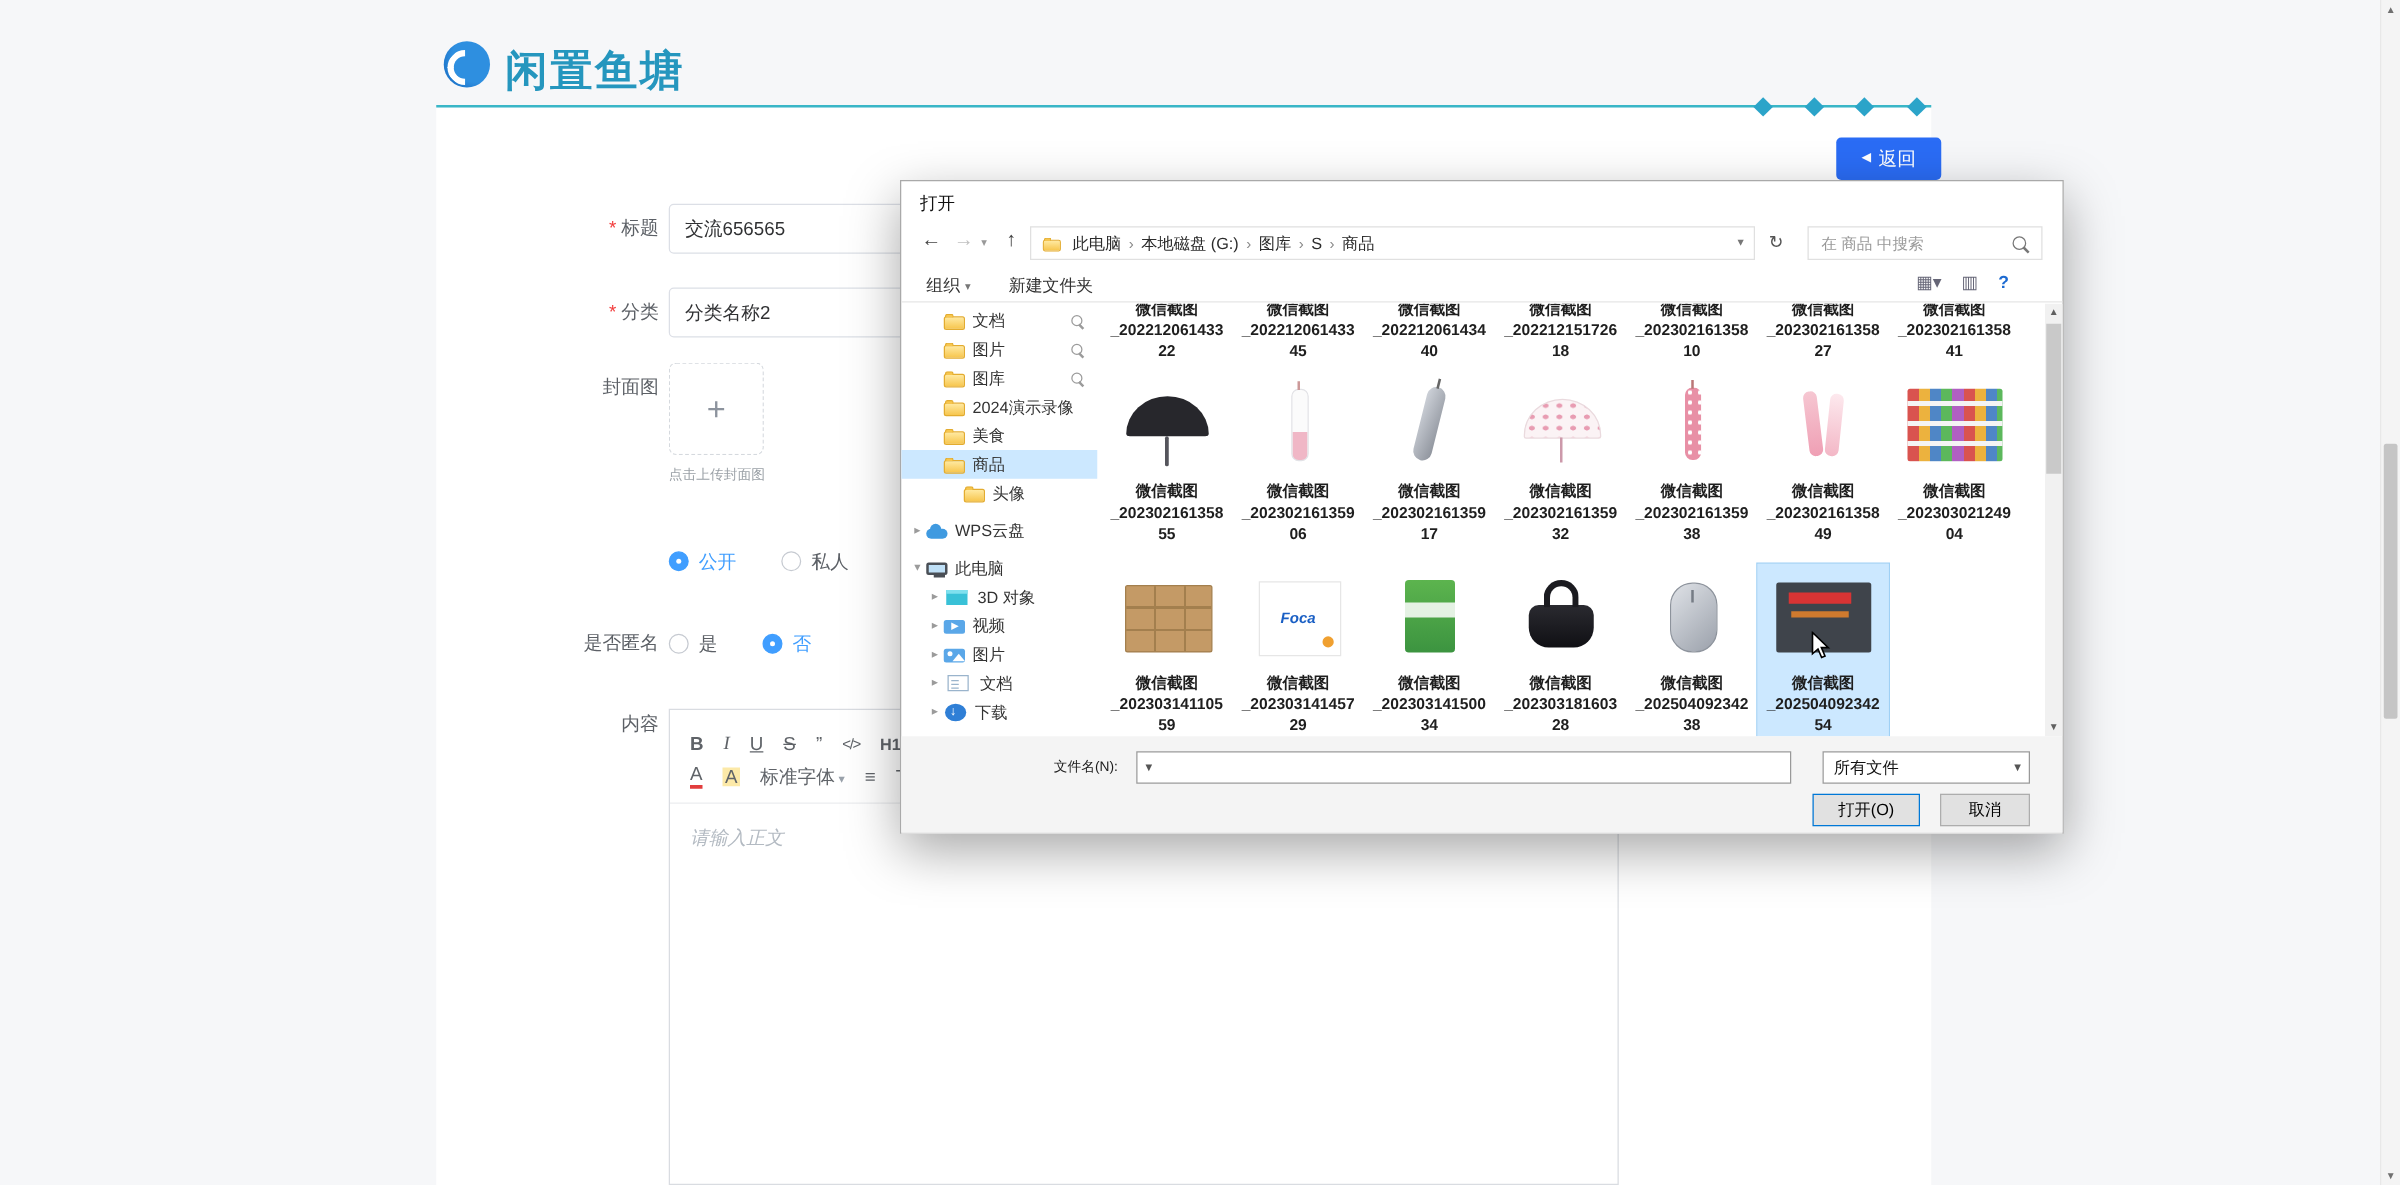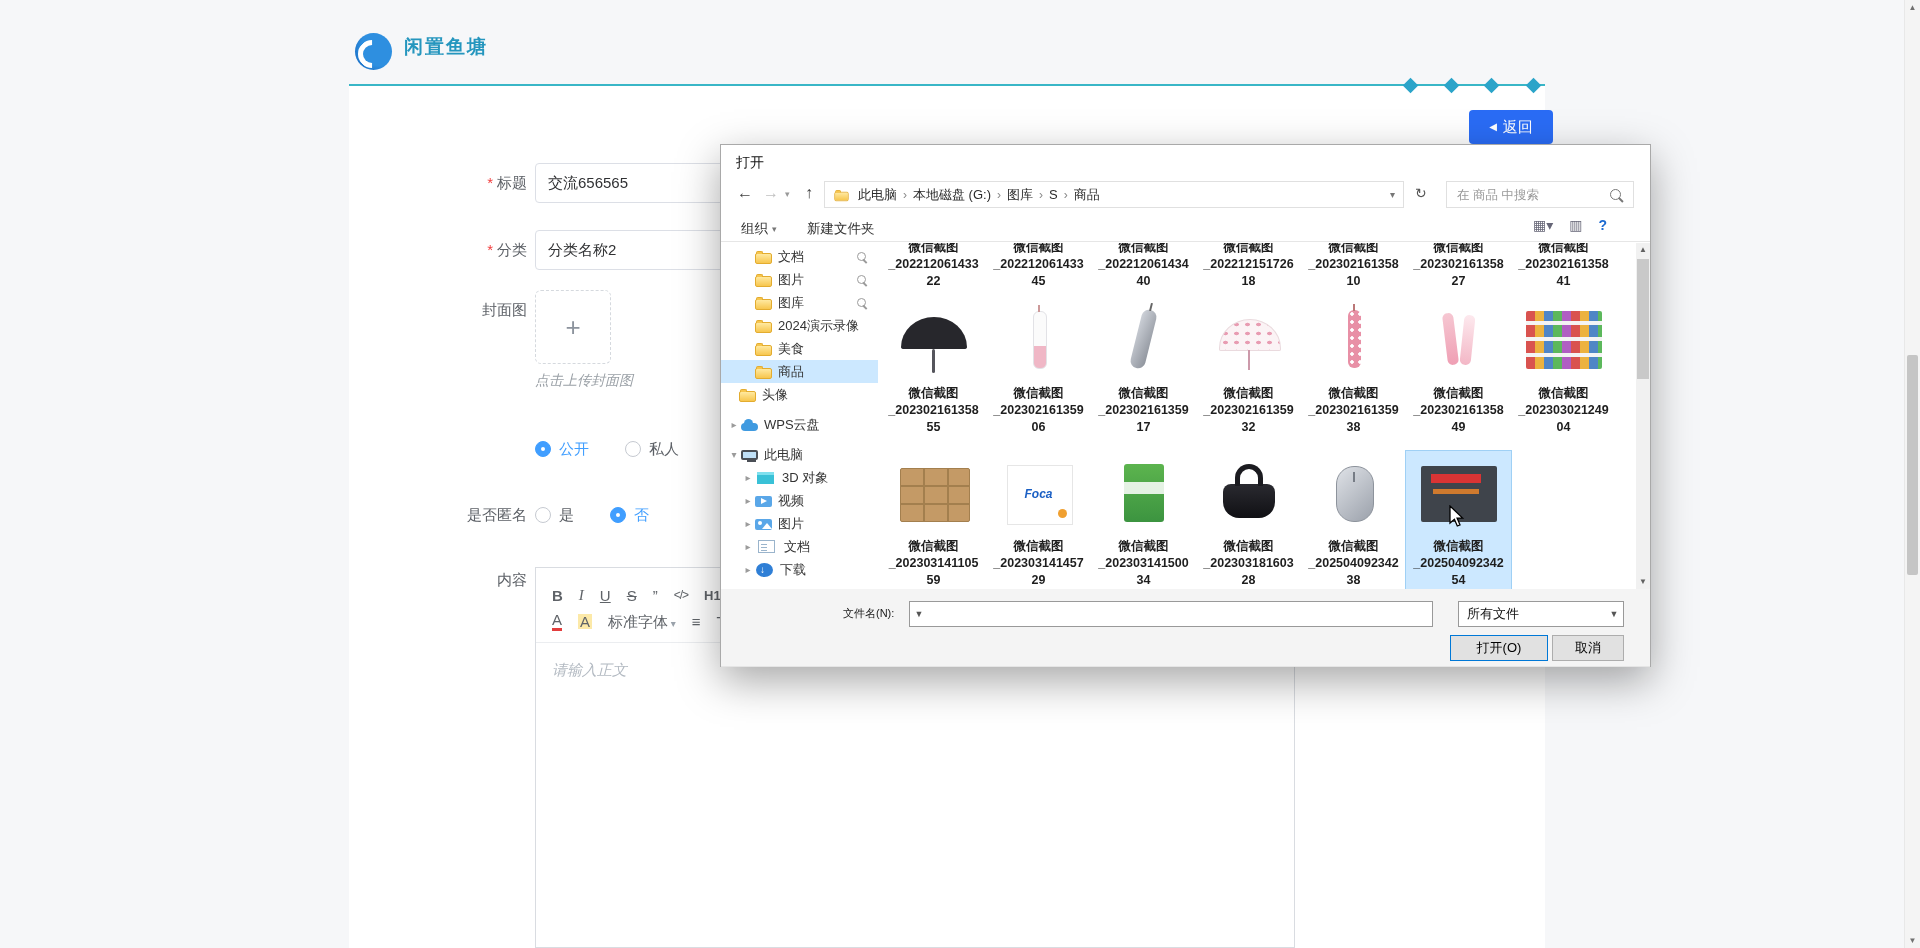--- a/index.html
+++ b/index.html
@@ -5,37 +5,37 @@
   html,body{margin:0;padding:0;background:#eceef0;}
   #app{position:relative;width:1920px;height:948px;background:#f6f7f9;overflow:hidden;
        font-family:"Liberation Sans","DejaVu Sans",sans-serif;color:#333;}
 
   
   .main-panel{position:absolute;left:349px;top:86px;width:1196px;height:862px;background:#fff;}
   .logo{position:absolute;left:355px;top:33px;width:37px;height:37px;border-radius:50%;
         background:radial-gradient(circle at 68% 38%,#2e8fe0 0 55%,#0f5cb5 100%);}
   .logo::after{content:"";position:absolute;left:3px;top:7px;width:18px;height:18px;border-radius:50%;
         border:5px solid #fff;border-right-color:transparent;border-top-color:transparent;transform:rotate(45deg);}
-  .brand-title{position:absolute;left:404px;top:34px;margin:0;font-size:19px;font-weight:bold;color:#2596be;letter-spacing:2px;}
+  .brand-title{position:absolute;left:404px;top:34px;margin:0;font-size:34px;font-weight:bold;color:#2596be;letter-spacing:2px;}
   .header-line{position:absolute;left:349px;top:84px;width:1196px;height:2px;background:#39b6c7;}
   .diamond{position:absolute;top:80px;width:11px;height:11px;background:#2ba4c9;transform:rotate(45deg);}
   .back-btn{position:absolute;left:1469px;top:110px;width:84px;height:34px;background:#2a6cf5;color:#fff;
         border:none;border-radius:4px;font-size:15px;font-family:inherit;display:flex;align-items:center;
         justify-content:center;gap:6px;cursor:pointer;}
   .back-tri{font-size:10px;line-height:1;}
 
   
   .f-label{position:absolute;left:330px;width:197px;text-align:right;font-size:15px;color:#5c6066;
         line-height:40px;white-space:nowrap;}
   .req{color:#f23c3c;margin-right:4px;}
   .f-input{position:absolute;left:535px;width:560px;height:40px;border:1px solid #dcdfe6;border-radius:4px;
         padding:0 12px;font-size:15px;color:#303133;background:#fff;box-sizing:border-box;font-family:inherit;outline:none;}
   .cover-box{position:absolute;left:535px;top:290px;width:74px;height:72px;border:1px dashed #d5d9de;border-radius:6px;
         background:#fff;display:flex;align-items:center;justify-content:center;font-size:26px;color:#8c939d;cursor:pointer;}
-  .cover-hint{position:absolute;left:535px;top:372px;font-size:14px;color:#9aa0a6;font-style:italic;}
+  .cover-hint{position:absolute;left:535px;top:372px;font-size:11px;color:#9aa0a6;}
   .radio-row{position:absolute;left:535px;height:40px;display:flex;align-items:center;gap:36px;}
   .radio{display:flex;align-items:center;cursor:pointer;}
   .r-dot{width:16px;height:16px;border-radius:50%;border:1px solid #c6cad1;background:#fff;box-sizing:border-box;position:relative;}
   .radio.on .r-dot{border-color:#409eff;background:#409eff;}
   .radio.on .r-dot::after{content:"";position:absolute;left:5px;top:5px;width:4px;height:4px;border-radius:50%;background:#fff;}
   .r-label{margin-left:8px;font-size:15px;color:#5c6066;}
   .radio.on .r-label{color:#409eff;}
 
   
   .editor{position:absolute;left:535px;top:567px;width:760px;height:381px;background:#fff;border:1px solid #d9dce1;box-sizing:border-box;}
@@ -155,21 +155,21 @@
 
   
   .dlg-bottom{position:absolute;left:0;top:444px;width:100%;height:78px;background:rgba(242,242,242,.82);}
   .fn-label{position:absolute;left:122px;top:17px;font-size:11px;color:#1a1a1a;}
   .fn-combo{position:absolute;left:188px;top:12px;width:524px;height:26px;border:1px solid #999;background:#fff;box-sizing:border-box;display:flex;align-items:center;}
   .fn-combo input{flex:1;border:none;outline:none;font-size:13px;color:#111;padding:0 8px;background:transparent;font-family:inherit;min-width:0;}
   .combo-caret{width:18px;text-align:center;color:#555;font-size:9px;cursor:pointer;}
   .ft-combo{position:absolute;left:737px;top:12px;width:166px;height:26px;border:1px solid #999;background:#fff;box-sizing:border-box;display:flex;align-items:center;font-size:13px;color:#111;padding-left:8px;cursor:pointer;}
   .ft-combo .combo-caret{margin-left:auto;}
   .dlg-btn{position:absolute;top:46px;height:26px;background:#e1e1e1;font-size:13px;color:#000;font-family:inherit;cursor:pointer;}
-  .btn-open{left:729px;width:98px;border:1px solid #0078d7;}
+  .btn-open{left:729px;width:86px;border:1px solid #0078d7;}
   .btn-cancel{left:831px;width:72px;border:1px solid #adadad;}
 
   
   .psb{position:absolute;right:0;top:0;width:15px;height:948px;background:#f4f4f4;border-left:1px solid #e8e8e8;z-index:40;}
   .psb .ar{height:15px;text-align:center;font-size:8px;color:#707070;line-height:15px;cursor:pointer;}
   .psb .ar.dn{position:absolute;bottom:0;width:100%;}
   .psb .pth{position:absolute;top:355px;left:2px;width:11px;height:220px;background:#c5c5c5;border-radius:2px;cursor:pointer;}
 
   .cursor{position:absolute;left:1448px;top:505px;z-index:100;pointer-events:none;}
 </style>
@@ -342,21 +342,21 @@
     <span class="sic ic-folder"></span>
     <span class="sb-lb">美食</span>
 
   </div>
         <div class="sb-item sel" style="padding-left: 20px;">
     <span class="sb-ch"></span>
     <span class="sic ic-folder"></span>
     <span class="sb-lb">商品</span>
 
   </div>
-        <div class="sb-item" style="padding-left: 4px;">
+        <div class="sb-item" style="padding-left: 36px;">
     <span class="sb-ch"></span>
     <span class="sic ic-folder"></span>
     <span class="sb-lb">头像</span>
 
   </div>
         <div class="sb-item gap" style="padding-left: 6px;">
     <span class="sb-ch">▸</span>
     <span class="sic ic-cloud"></span>
     <span class="sb-lb">WPS云盘</span>
 

